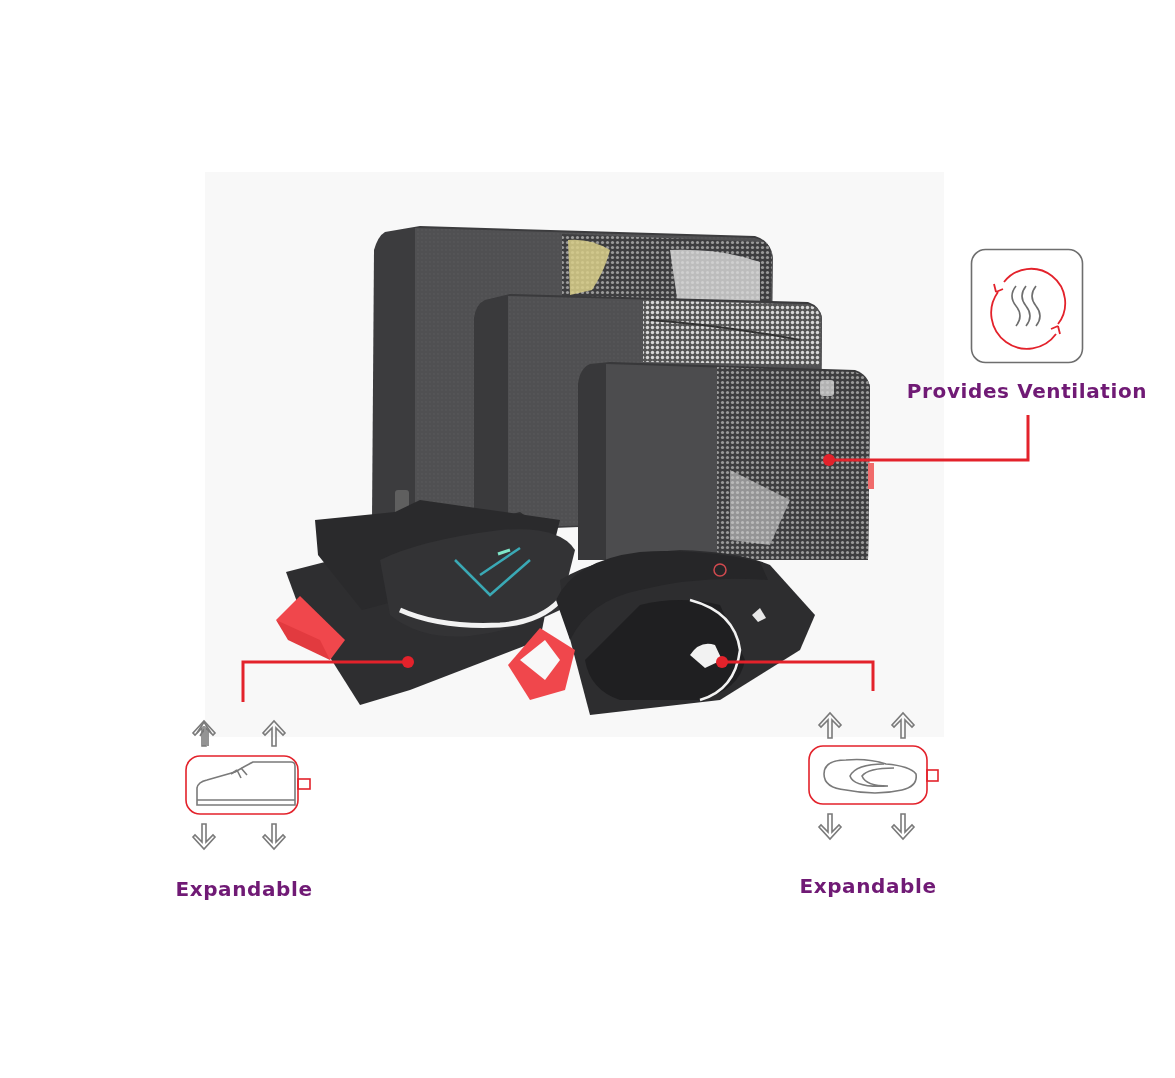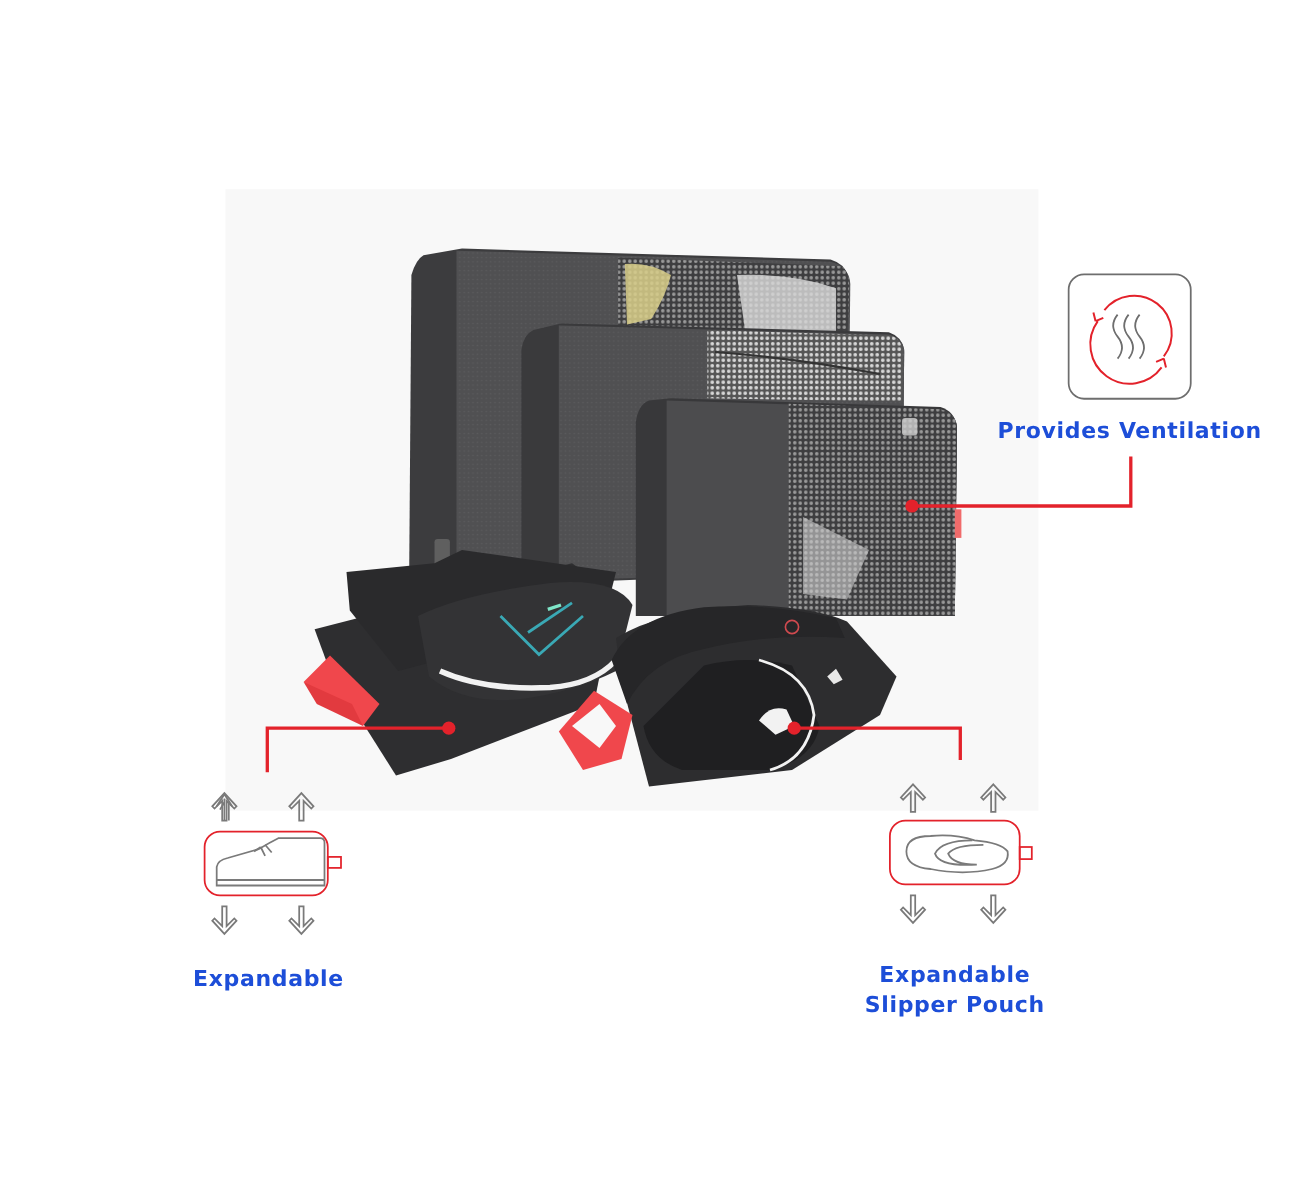--- a/index.html
+++ b/index.html
@@ -1,21 +1,21 @@
 <!DOCTYPE html>
 <html><head>
   <meta charset="utf-8">
   <style>
     html, body { margin: 0; padding: 0; background: #ffffff; }
     body { width: 1175px; height: 1078px; position: relative; overflow: hidden;
            font-family: "DejaVu Sans", "Liberation Sans", sans-serif; }
     .abs { position: absolute; }
     .photo-bg { left: 205px; top: 172px; width: 739px; height: 565px; background: #f8f8f8; }
     .scene { left: 0; top: 0; width: 1175px; height: 1078px; }
-    .label { color: #1d4ed8; font-weight: bold; font-size: 20px; line-height: 27px;
+    .label { color: #701a75; font-weight: bold; font-size: 20px; line-height: 27px;
              text-align: center; letter-spacing: 0.6px; }
     .feature-icon { position: absolute; }
   </style>
 </head>
 <body>
 
 <div class="abs photo-bg"></div>
 
 <svg class="abs scene" viewBox="0 0 1175 1078" xmlns="http://www.w3.org/2000/svg">
   <defs>
@@ -140,14 +140,13 @@
 
       <path d="M18 72 Q18 58 40 58 Q62 56 80 62 Q104 64 110 72 Q112 84 96 88 Q70 94 40 88 Q18 86 18 72 Z"></path>
       <path d="M78 62 Q50 62 44 74 Q48 86 82 84 Q60 84 56 74 Q62 66 88 66"></path>
     </g>
     <rect x="3" y="44" width="118" height="58" rx="14" fill="none" stroke="#e3222b" stroke-width="1.6"></rect>
     <rect x="121" y="68" width="11" height="11" fill="none" stroke="#e3222b" stroke-width="1.6"></rect>
   </svg>
 </div>
 <div class="abs label" style="left:770px; top:873px; width:196px;">
   <div>Expandable</div>
-  <div>Slipper Pouch</div>
 </div>
 
 </body></html>

